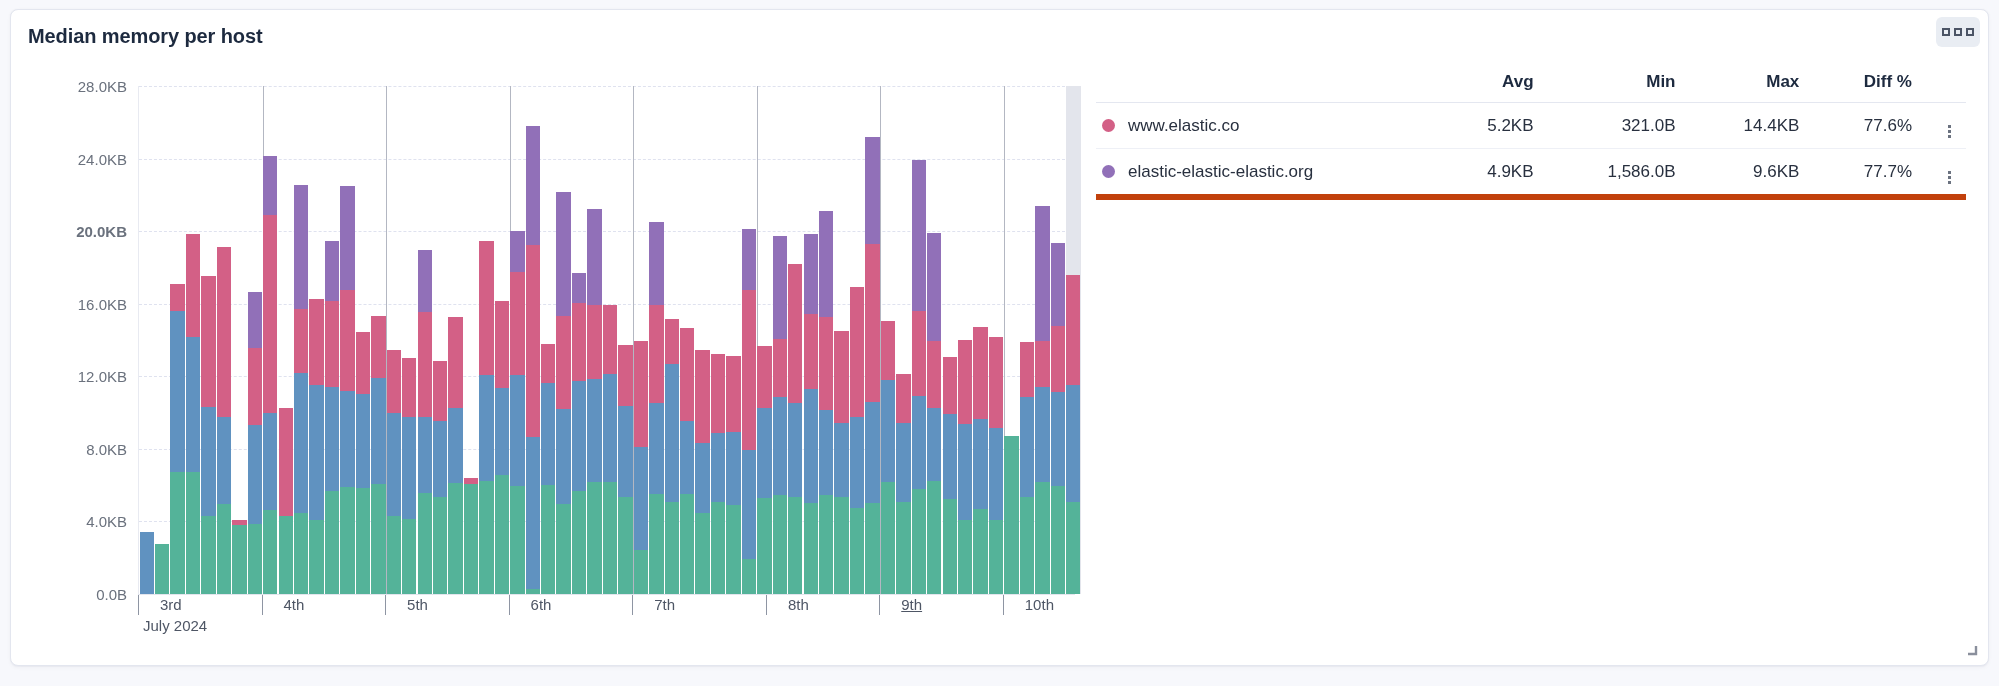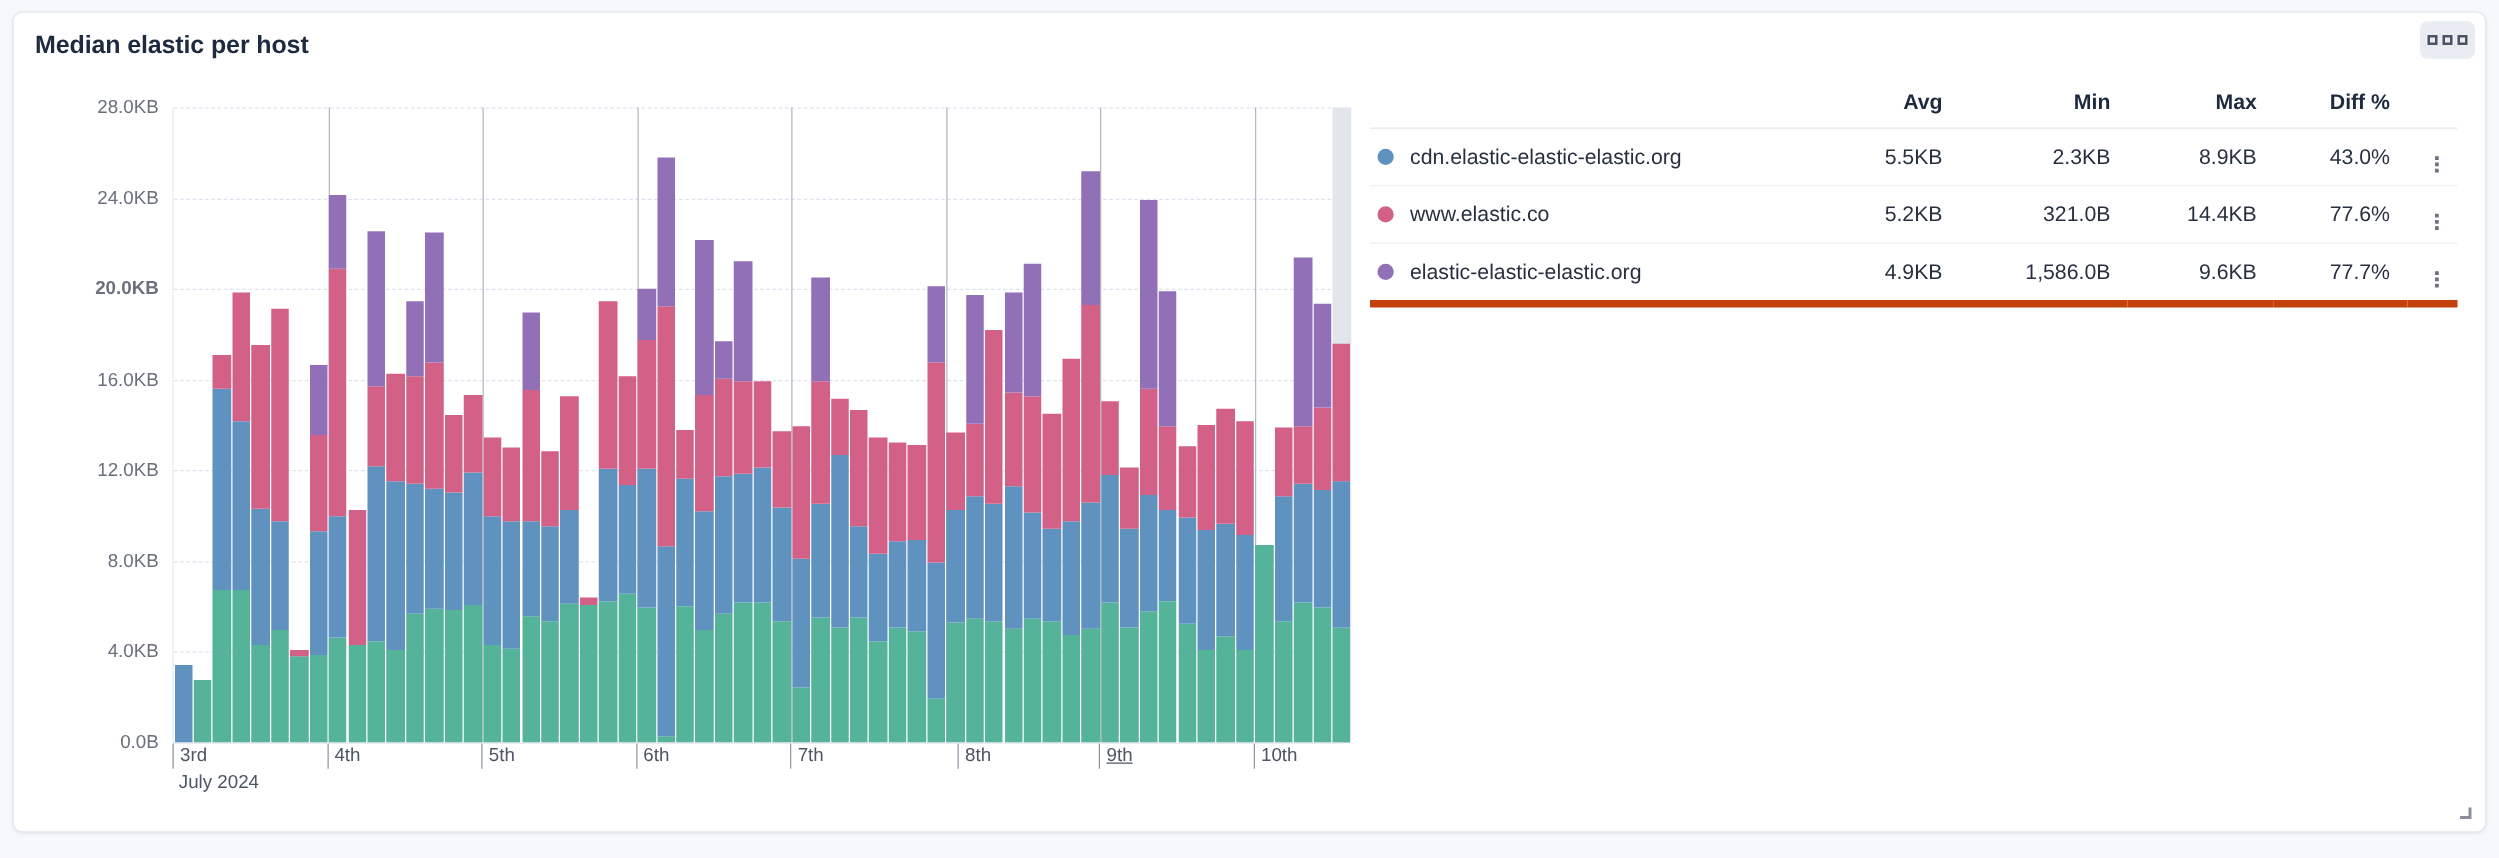--- a/index.html
+++ b/index.html
@@ -117,21 +117,21 @@
 
   
   .x-axis {
     position: absolute;
     left: 103px; right: 0;
     top: 523px; height: 46px;
   }
   .x-tick {
     position: absolute;
     top: 0;
-    padding-left: 5px;
+    padding-left: 21px;
     font-size: 15px;
     color: #4e5665;
     border-left: 1px solid #8e95a3;
     height: 20px;
     line-height: 19px;
     white-space: nowrap;
   }
   .x-sublabel {
     position: absolute;
     left: 5px; top: 22px;
@@ -200,21 +200,21 @@
   }
   .grip-cell { text-align: center !important; padding-right: 8px !important; }
 </style>
 </head>
 <body>
 
 <div id="app">
 
   <div class="panel">
 
-    <div class="panel-title">Median elastic per host</div>
+    <div class="panel-title">Median memory per host</div>
 
     <div class="panel-menu" title="panel menu">
       <span class="sq"></span>
       <span class="sq"></span>
       <span class="sq"></span>
     </div>
 
     <div class="chart-wrap">
       <div class="y-axis" id="y-axis">
           <div class="y-tick" style="top: 14px;">28.0KB</div>
@@ -580,37 +580,20 @@
           <tr>
             <th class="name-col"></th>
             <th>Avg</th>
             <th>Min</th>
             <th>Max</th>
             <th>Diff %</th>
             <th class="grip-col"></th>
           </tr>
         </thead>
         <tbody id="legend-body">
-            <tr>
-              <td class="name-col">
-                <div class="series-name">
-                  <span class="dot" style="background: rgb(96, 146, 192);"></span>
-                  <span>cdn.elastic-elastic-elastic.org</span>
-                </div>
-              </td>
-              <td>5.5KB</td>
-              <td>2.3KB</td>
-              <td>8.9KB</td>
-              <td>43.0%</td>
-              <td class="grip-cell"><span class="grip">
-                  <i></i>
-                  <i></i>
-                  <i></i>
-                </span></td>
-            </tr>
             <tr>
               <td class="name-col">
                 <div class="series-name">
                   <span class="dot" style="background: rgb(211, 96, 134);"></span>
                   <span>www.elastic.co</span>
                 </div>
               </td>
               <td>5.2KB</td>
               <td>321.0B</td>
               <td>14.4KB</td>

